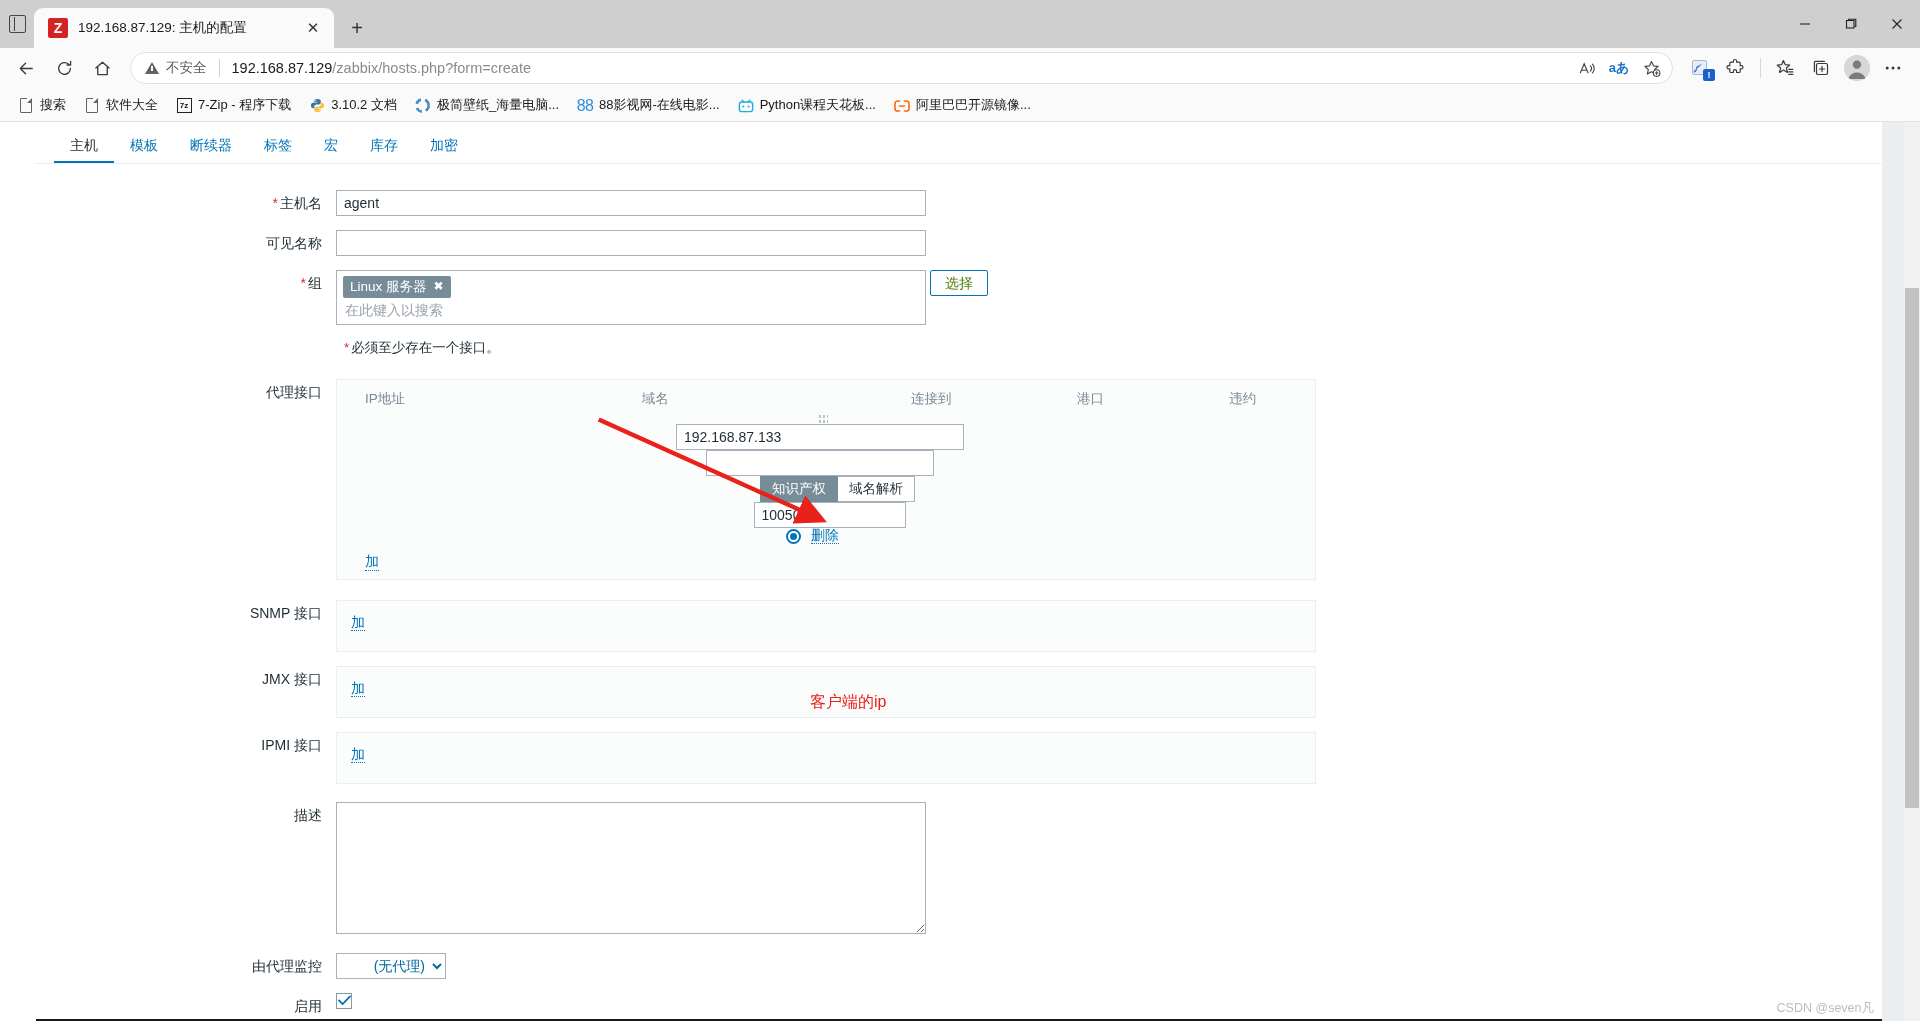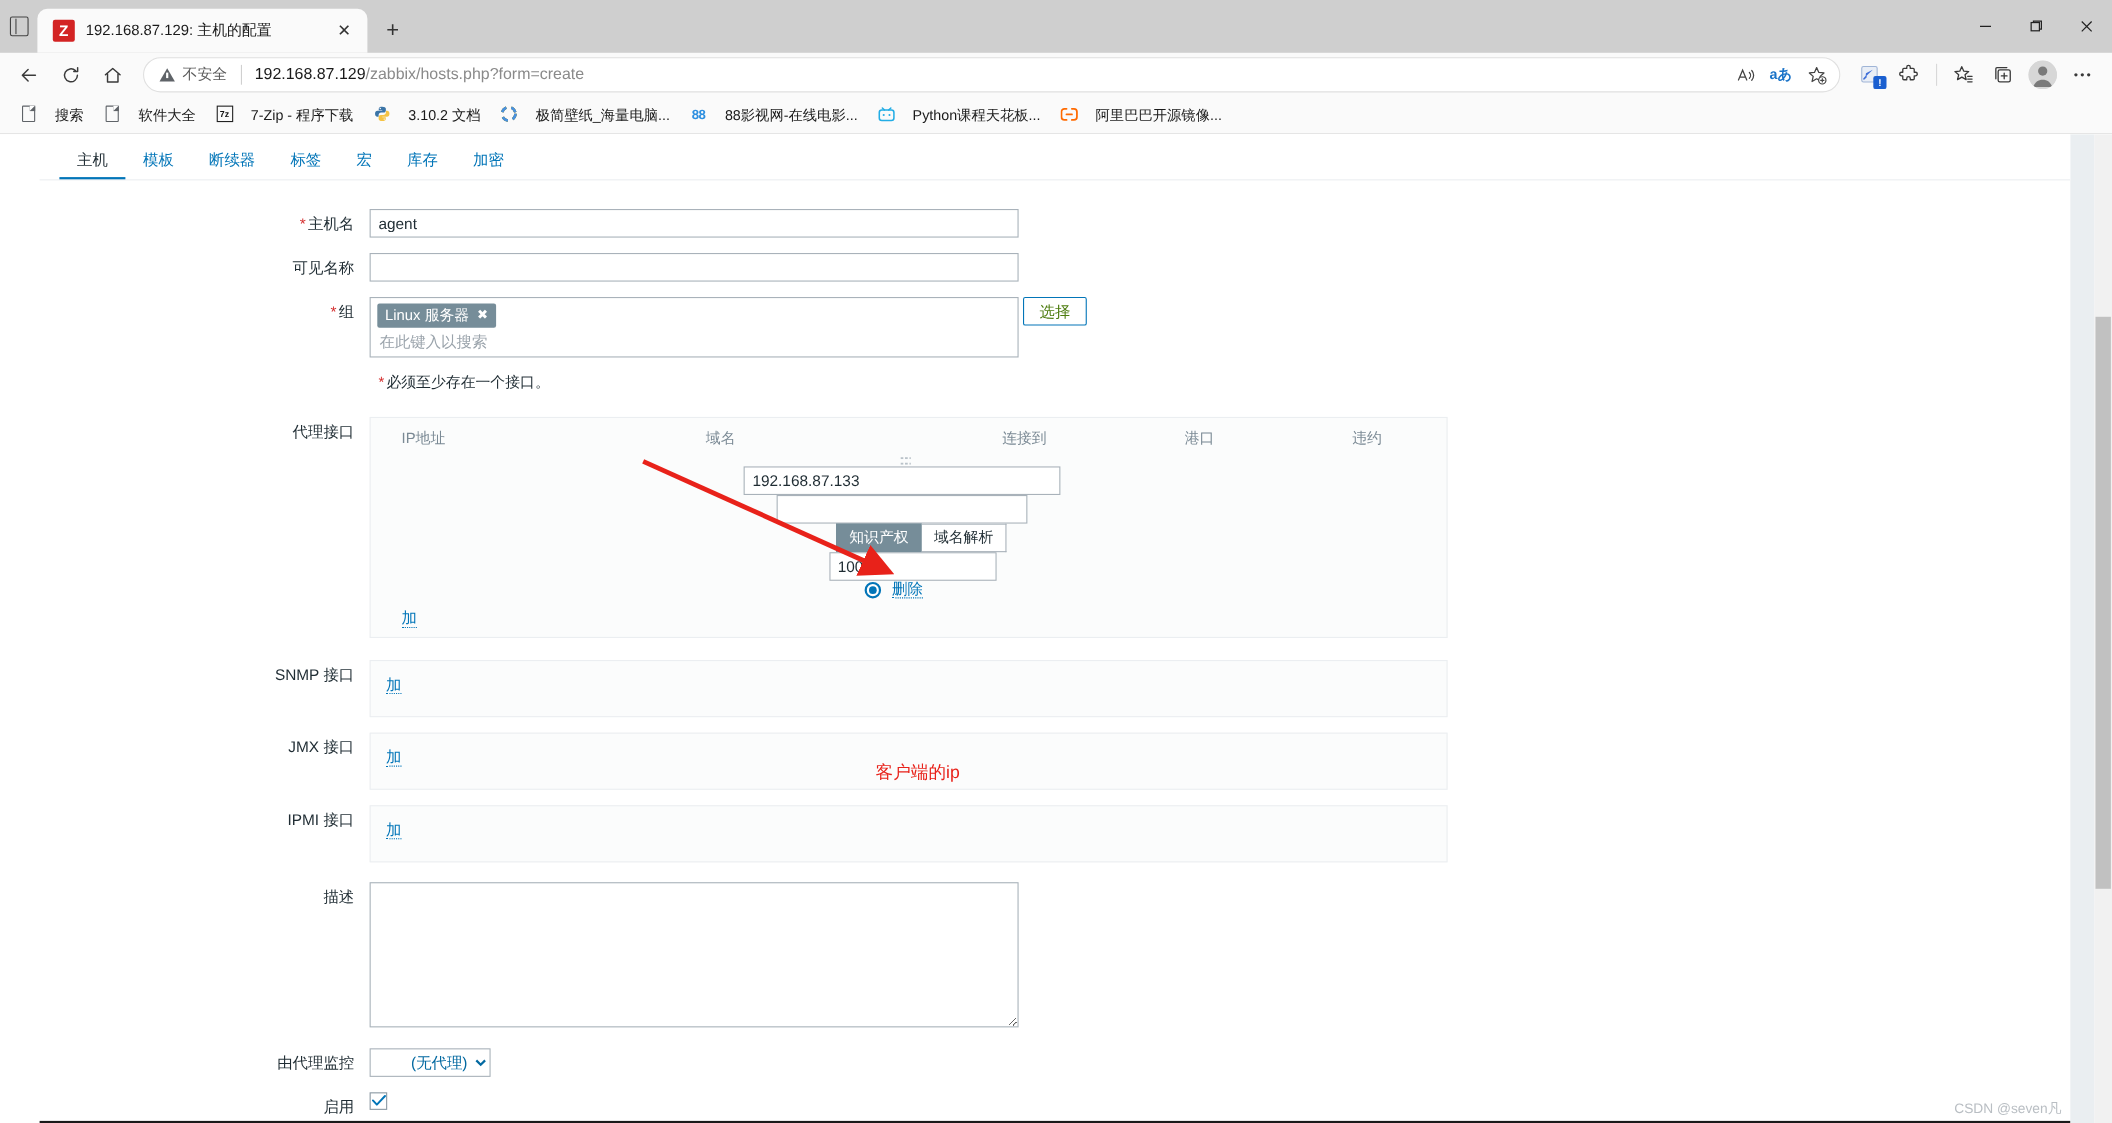--- a/index.html
+++ b/index.html
@@ -78,28 +78,28 @@
     position:absolute; right:2px; bottom:3px; background:#1a5fd0; color:#fff;
     width:12px;height:12px; border-radius:2px; font-size:9px; line-height:12px;
     text-align:center; font-weight:bold;
   }
 
   .bookmarks {
     height:34px; background:#fafafa; display:flex; align-items:center;
     padding:0 10px; gap:2px; flex:0 0 34px;
     border-bottom:1px solid #e3e3e3;
   }
-  .bm { display:flex; align-items:flex-start; gap:16px; padding:4px 8px; border-radius:5px;
+  .bm { display:flex; align-items:flex-end; gap:6px; padding:4px 8px; border-radius:5px;
         font-size:13px; color:#1a1a1a; white-space:nowrap; }
   .bm-ico { width:16px;height:16px; flex:0 0 16px; display:flex; align-items:center; justify-content:center; }
   .ico-doc { width:12px;height:15px; border:1.4px solid #5f6368; border-radius:1px; position:relative; }
   .ico-doc::after{ content:""; position:absolute; right:-1px; top:-1px; border-left:5px solid #fff; border-bottom:5px solid #5f6368; }
   .ico-7z { width:15px;height:15px; border:1.5px solid #222; display:flex; align-items:center; justify-content:center;
             font-size:8px; font-weight:bold; color:#111; font-family:"Liberation Sans",sans-serif; }
-  .ico-88 { color:#2d8fe0; font-weight:bold; font-size:12px; letter-spacing:-0.5px; }
+  .ico-88 { color:#2d8fe0; font-weight:normal; font-size:16px; letter-spacing:-0.5px; }
 
   
   .viewport { flex:1; position:relative; background:#ffffff; overflow:hidden; display:flex;padding-left:36px; }
   .page { flex:1; position:relative; background:#fff; }
 
   .zbx-tabs {
     display:flex; align-items:flex-end; gap:0; padding:0 0 0 18px;
     height:42px; border-bottom:1px solid #ebeef1; background:#fff;
   }
   .zbx-tab {
@@ -190,21 +190,21 @@
          display:inline-flex; align-items:center; justify-content:center; }
   .chk svg { display:block; }
 
   .footer-btns { display:flex; gap:20px; margin-left:300px; padding-left:8px; margin-top:12px; }
   .btn-primary { height:26px; padding:0 22px; background:#0275b8; color:#fff; border:1px solid #0275b8;
                  font-size:14px; border-radius:2px; font-family:"Liberation Sans",sans-serif; }
   .btn-ghost { height:26px; padding:0 22px; background:#fff; color:#0275b8; border:1px solid #0275b8;
                font-size:14px; border-radius:2px; font-family:"Liberation Sans",sans-serif; }
 
   
-  .anno { position:absolute; pointer-events:none; left:0; top:0; width:100%; height:100%; }
+  .anno { position:absolute; pointer-events:none; left:14px; top:0; width:100%; height:100%; }
   .anno-text {
     position:absolute; left:760px; top:570px; color:#e8221a; font-size:16px;
     font-family:"Liberation Sans",sans-serif; white-space:nowrap;
   }
 
   
   .vscroll { width:16px; background:#f1f1f1; position:relative; flex:0 0 16px; }
   .vthumb { position:absolute; left:1px; right:1px; top:166px; height:520px; background:#c1c1c1; border-radius:0; }
   .page-right-gutter { width:22px; background:#eaeef1; flex:0 0 22px; }
 

